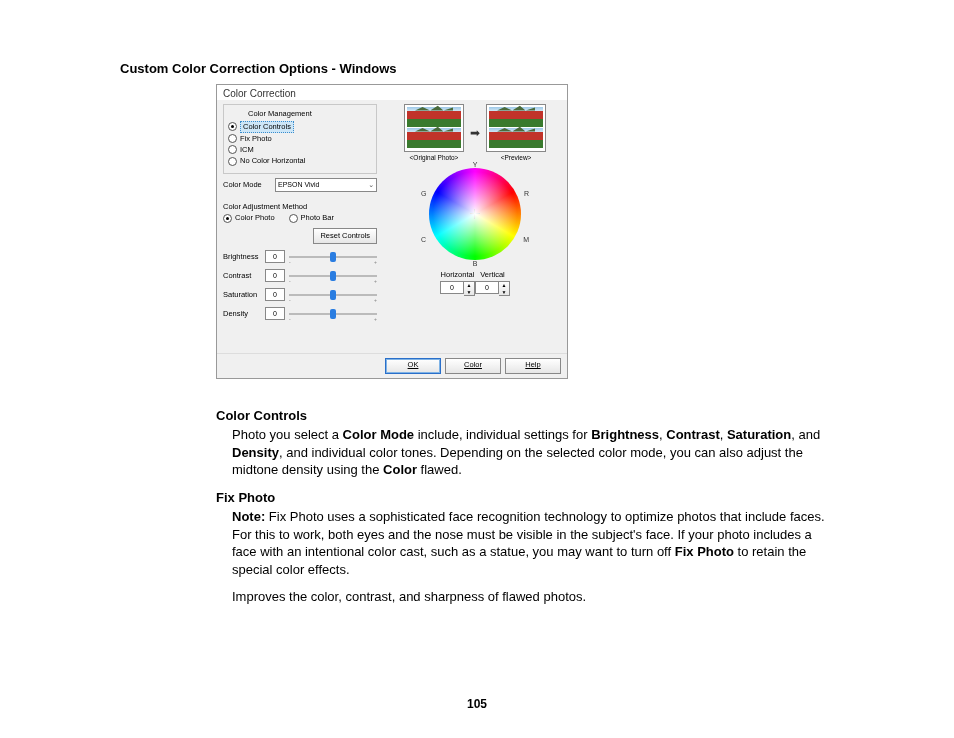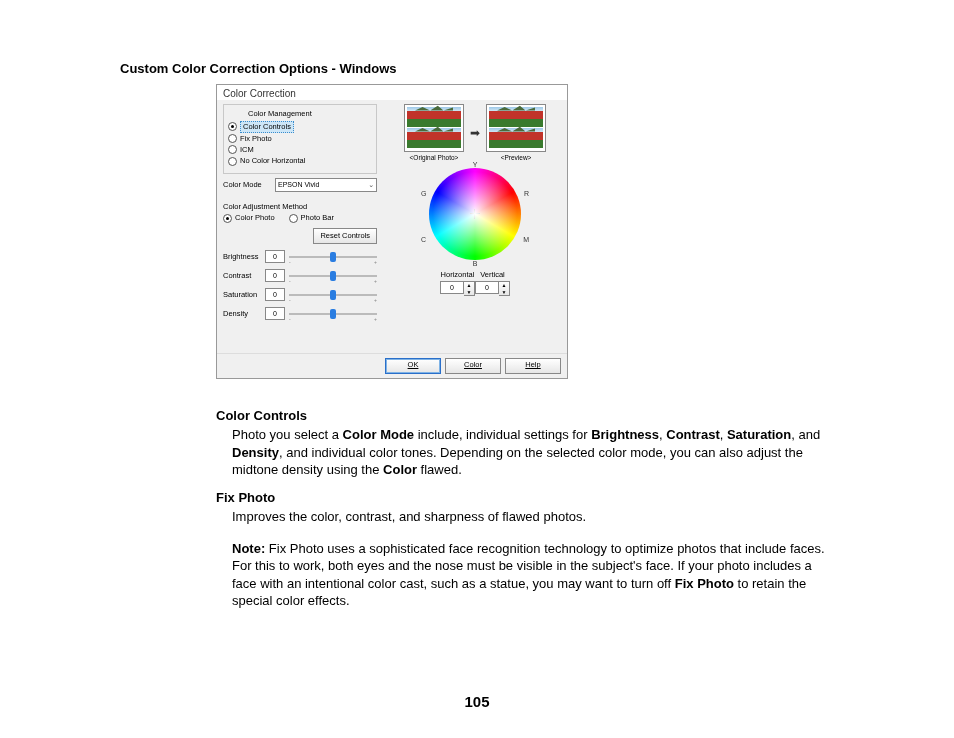--- a/index.html
+++ b/index.html
@@ -1,21 +1,21 @@
 <!DOCTYPE html>
 <html><head>
 <meta charset="utf-8">
 <style>
   html,body{margin:0;padding:0;background:#fff;font-family:Arial,Helvetica,sans-serif;color:#000;}
   .page{width:954px;height:738px;position:relative;box-sizing:border-box;padding:60px 120px 0 120px;font-size:13px;line-height:1.35;}
   .section-title{font-weight:bold;margin-bottom:6px;}
   .body-text{margin:0 0 10px 96px;}
   .subhead{font-weight:bold;margin:0 0 2px 96px;}
   .indent{margin:0 0 10px 112px;}
-  .pagenum{position:absolute;bottom:26px;left:0;width:100%;text-align:center;font-weight:bold;font-size:15px;}
+  .pagenum{position:absolute;bottom:26px;left:0;width:100%;text-align:center;font-weight:bold;font-size:12px;}
   b{font-weight:bold;}
 
   
   .shot{margin:0 0 28px 96px;width:352px;height:295px;border:1px solid #999;box-sizing:border-box;background:#f0f0f0;position:relative;font-family:"Segoe UI",Tahoma,sans-serif;font-size:7.5px;color:#000;}
   .titlebar{height:14px;background:#fff;border-bottom:1px solid #ccc;padding:2px 6px;font-size:10px;color:#333;}
   .inner{position:absolute;top:15px;left:0;right:0;bottom:0;background:#f0f0f0;display:flex;flex-direction:column;}
   .panels{flex:1;display:flex;}
   .leftpane{width:154px;padding:4px 6px;}
   .rightpane{flex:1;padding:4px 4px;}
   .grp{border:1px solid #c8c8c8;padding:4px 4px 6px 4px;margin-bottom:4px;background:#f0f0f0;}
@@ -261,19 +261,19 @@
       </div>
     </div>
   </div>
 
   <div class="subhead">Color Controls</div>
   <p class="indent">
     <span>Photo you select a </span><b>Color Mode</b><span> include, individual settings for </span><b>Brightness</b><span>, </span><b>Contrast</b><span>, </span><b>Saturation</b><span>, and </span><b>Density</b><span>, and individual color tones. Depending on the selected color mode, you can also adjust the midtone density using the </span><b>Color</b><span> flawed.</span>
   </p>
 
   <div class="subhead">Fix Photo</div>
-  <p class="indent" style="margin-bottom:14px">Improves the color, contrast, and sharpness of flawed photos.</p>
   <p class="indent">
     <b>Note: </b><span>Fix Photo uses a sophisticated face recognition technology to optimize photos that include faces. For this to work, both eyes and the nose must be visible in the subject's face. If your photo includes a face with an intentional color cast, such as a statue, you may want to turn off </span><b>Fix Photo</b><span> to retain the special color effects.</span>
   </p>
+  <p class="indent" style="margin-bottom:14px">Improves the color, contrast, and sharpness of flawed photos.</p>
 
   <div class="pagenum">105</div>
 </div>
 
 </body></html>

